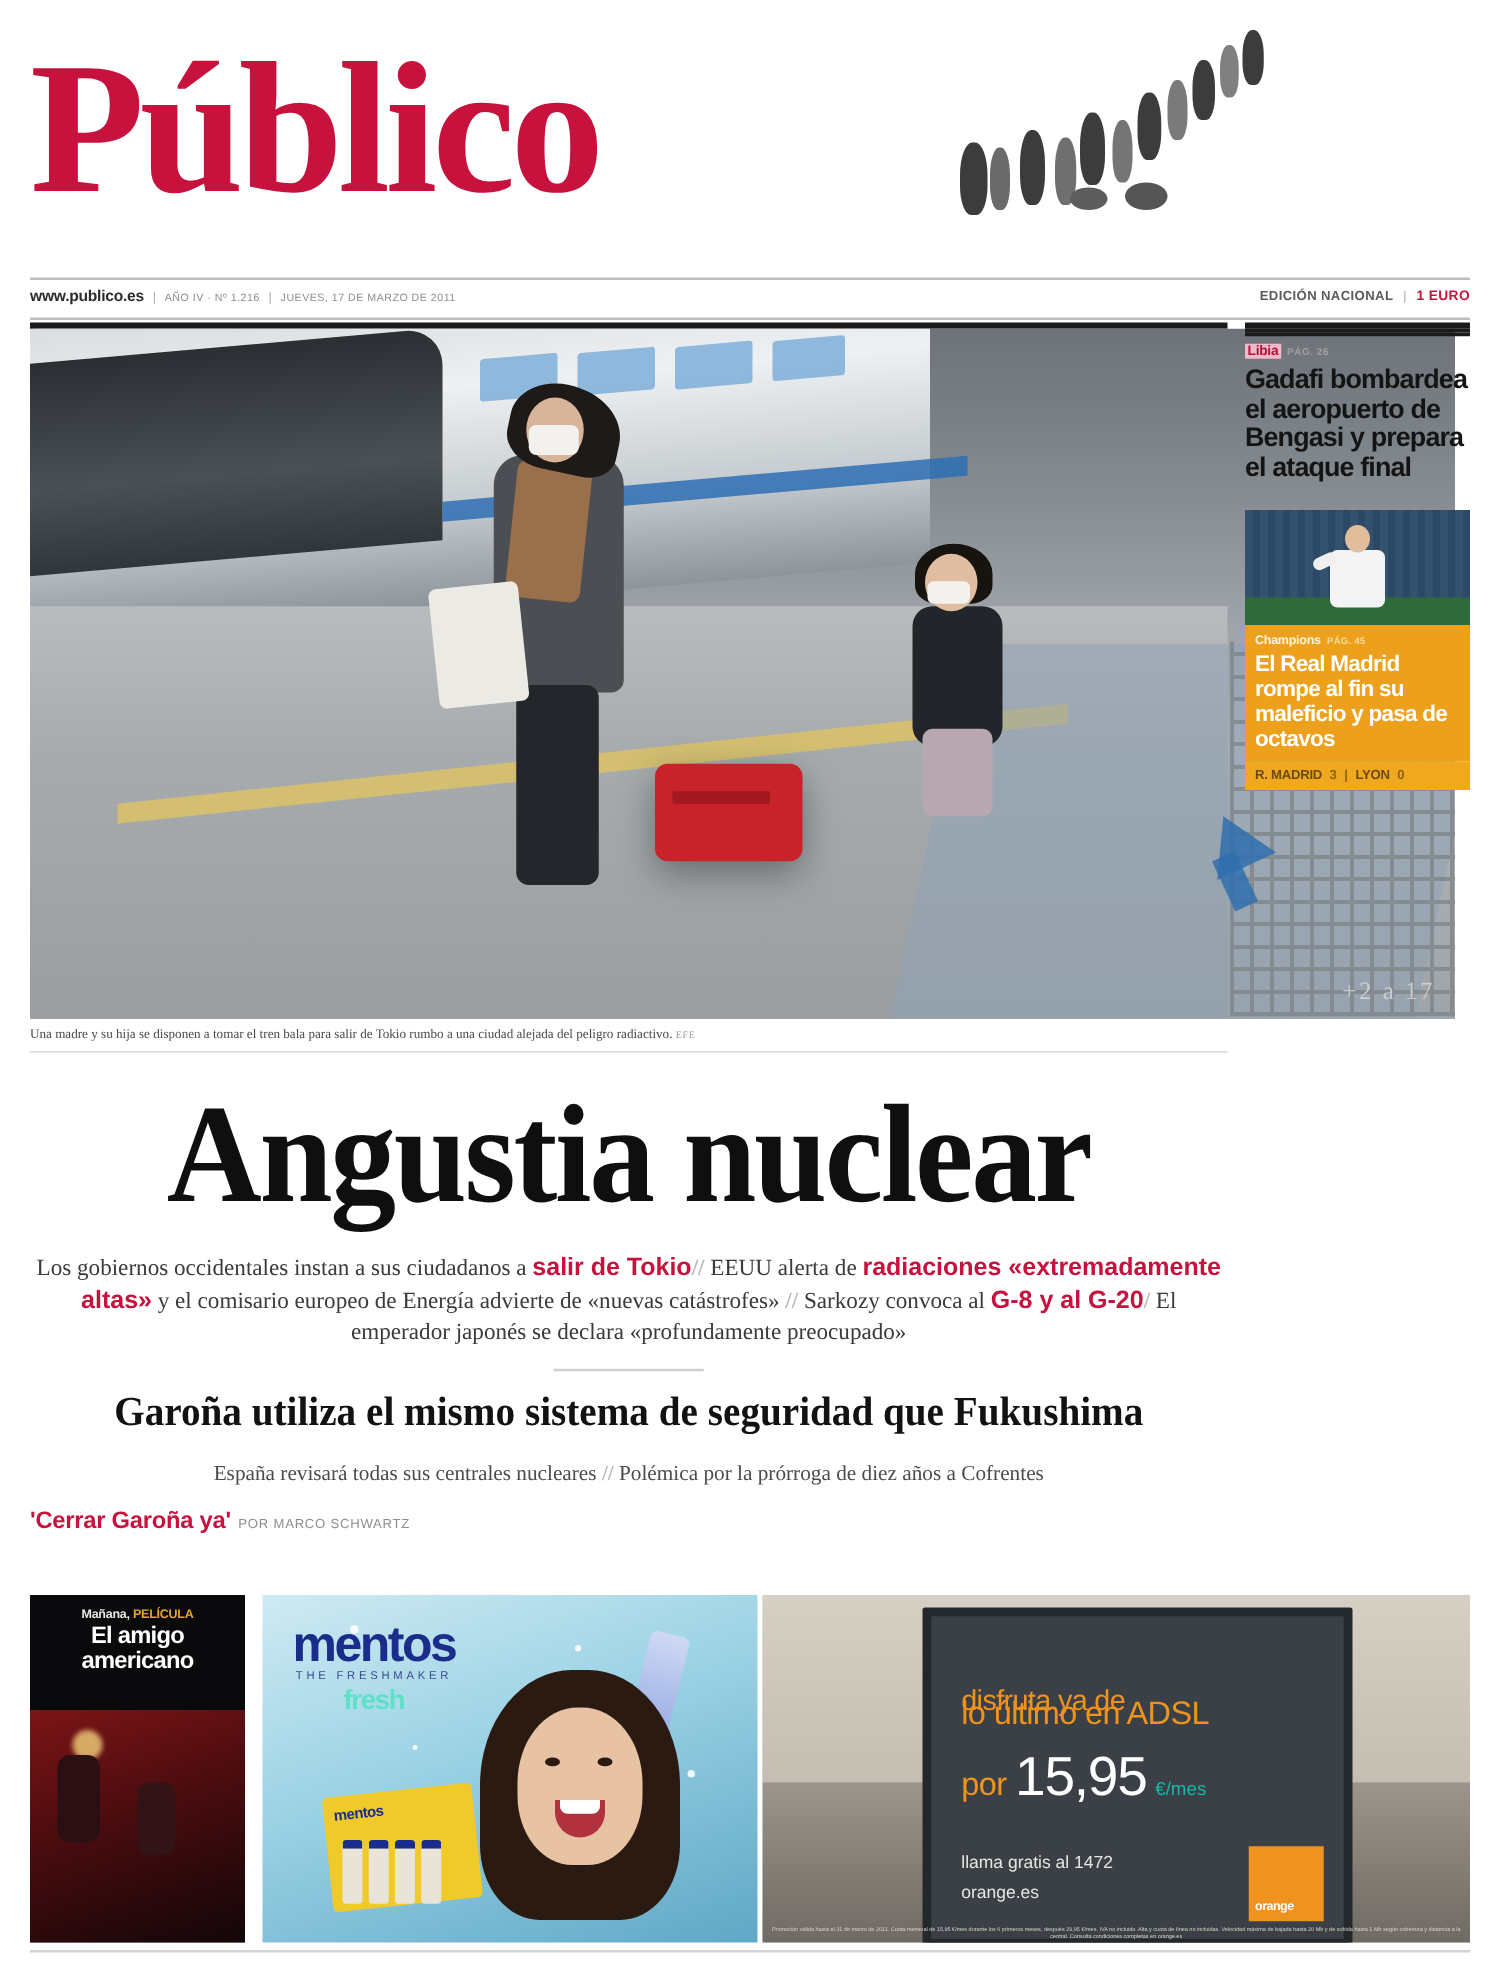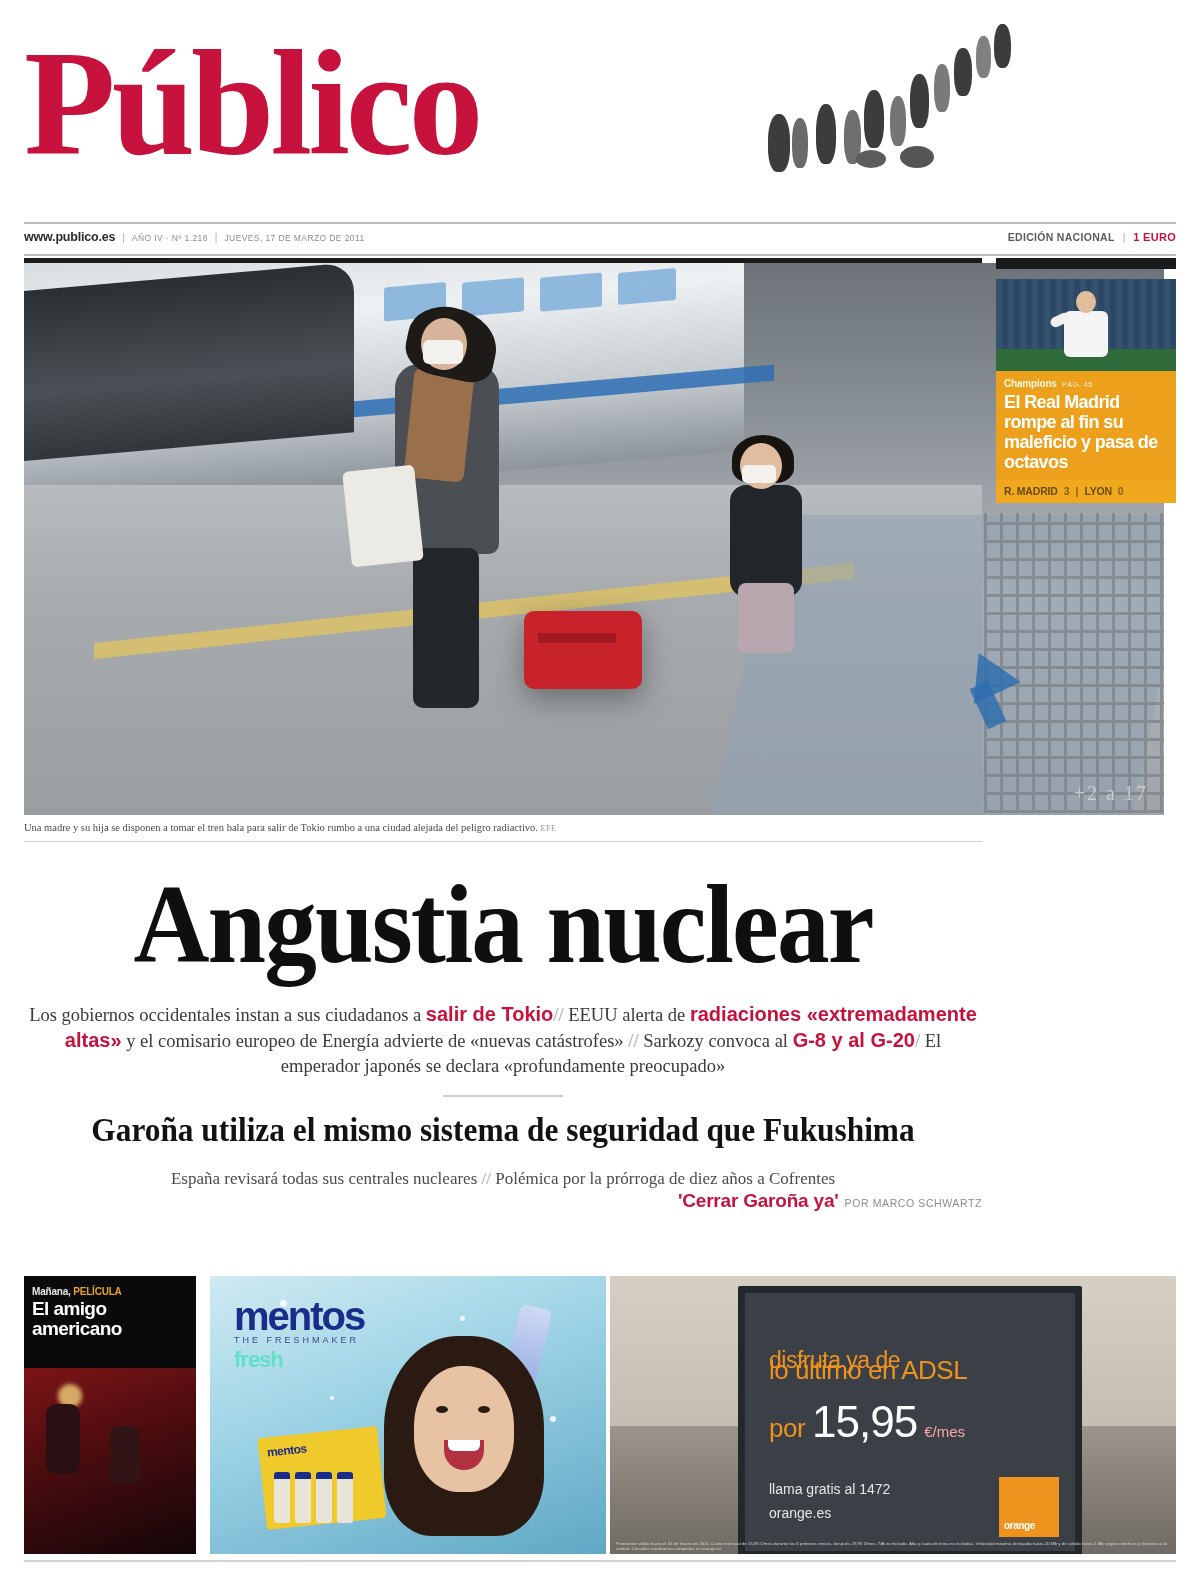--- a/index.html
+++ b/index.html
@@ -112,21 +112,21 @@
   .sub-headline{
     font-family:"Liberation Serif", serif;font-weight:700;
     font-size:33px;line-height:38px;color:#121212;text-align:center;margin-top:14px;
     transform:scaleX(.95);transform-origin:center;
   }
   .sub-deck{
     font-family:"Liberation Serif", serif;font-size:17px;line-height:22px;
     color:#4b4b4b;text-align:center;margin-top:19px;
   }
   .sub-deck .sl{color:#b9b9b9;font-weight:700;}
-  .opinion{text-align:right;}
+  .opinion{text-align:left;margin-top:16px;}
   .opinion .q{color:#c6123c;font-weight:700;font-size:19px;letter-spacing:-.2px;}
   .opinion .by{color:#8c8c8c;font-size:10.5px;letter-spacing:.6px;margin-left:6px;}
 
   
   .side-rule{height:5px;background:#1b1b1b;width:180px;}
   .side-item{padding:6px 0 12px 0;}
   .kicker{display:flex;align-items:baseline;gap:5px;margin-bottom:5px;}
   .kicker .tag{background:#f0b9c8;color:#b3123c;font-weight:700;font-size:11px;padding:0 2px;letter-spacing:-.2px;}
   .kicker .pag{color:#a2a2a2;font-size:8px;letter-spacing:.4px;font-weight:700;}
   .side-title{
@@ -149,21 +149,21 @@
   .sportbar{background:#eda01c;padding:7px 8px 8px 8px;}
   .sport-kicker{display:flex;align-items:baseline;gap:5px;margin-bottom:3px;}
   .sport-kicker .tag{color:#fff6e0;font-weight:700;font-size:10px;letter-spacing:-.2px;}
   .sport-kicker .pag{color:#f8dca1;font-size:7.5px;font-weight:700;letter-spacing:.3px;}
   .sport-title{font-weight:700;font-size:18px;line-height:20px;color:#ffffff;letter-spacing:-.6px;}
   .scoreline{background:#f0a91f;padding:5px 8px 6px 8px;display:flex;align-items:baseline;gap:6px;}
   .scoreline .t{font-weight:700;font-size:10.5px;color:#6b4a06;letter-spacing:-.2px;}
   .scoreline .n{font-weight:700;font-size:10.5px;color:#8a6210;}
 
   
-  .ads{position:absolute;left:24px;top:1276px;width:923px;height:278px;}
+  .ads{position:absolute;left:24px;top:1276px;width:923px;height:278px;text-align:center;}
   .ad{position:absolute;top:0;height:278px;overflow:hidden;}
   .ad-film{left:0;width:172px;background:#0a0a0c;}
   .af-top{padding:10px 8px 0 8px;}
   .af-kick{font-size:10px;font-weight:700;color:#e8e8e8;letter-spacing:-.2px;}
   .af-kick em{font-style:normal;color:#e8a32a;}
   .af-title{font-size:19px;line-height:20px;font-weight:700;color:#fff;letter-spacing:-.6px;margin-top:2px;}
   .af-art{position:absolute;left:0;top:92px;width:172px;height:186px;
     background:linear-gradient(160deg,#7d1416 0%,#4a0c0f 45%,#120608 100%);}
   .af-fig{position:absolute;left:22px;top:36px;width:34px;height:70px;background:#2a1012;border-radius:10px;}
   .af-fig2{position:absolute;left:86px;top:58px;width:30px;height:58px;background:#331416;border-radius:8px;}
@@ -189,21 +189,21 @@
 
   .ad-orange{left:586px;width:566px;background:linear-gradient(180deg,#cfc8bd 0%,#b9b2a7 48%,#8e887f 100%);}
   .or-wall{position:absolute;left:0;top:0;width:566px;height:150px;background:linear-gradient(180deg,#d6cfc4,#c5bdb2);}
   .or-floor{position:absolute;left:0;top:150px;width:566px;height:128px;background:linear-gradient(180deg,#9c958b,#6f6a63);}
   .or-panel{position:absolute;left:128px;top:10px;width:330px;height:258px;background:#3a4046;border:7px solid #23282c;border-radius:2px;}
   .or-l1{position:absolute;left:24px;top:22px;font-size:23px;color:#f0921e;letter-spacing:-.5px;margin-top:32px;}
   .or-l2{position:absolute;left:24px;top:62px;font-size:26px;color:#f0921e;letter-spacing:-.5px;}
   .or-l3{position:absolute;left:24px;top:104px;display:flex;align-items:baseline;gap:7px;}
   .or-por{font-size:26px;color:#f0921e;letter-spacing:-.5px;}
   .or-price{font-size:44px;color:#ffffff;font-weight:400;letter-spacing:-1px;}
-  .or-unit{font-size:15px;color:#fca5a5;}
+  .or-unit{font-size:15px;color:#14b8a6;}
   .or-phone{position:absolute;left:24px;top:188px;font-size:14px;color:#e9e6e1;}
   .or-web{position:absolute;left:24px;top:212px;font-size:14px;color:#e9e6e1;}
   .or-logo{position:absolute;right:16px;bottom:14px;width:60px;height:60px;background:#f0921e;}
   .or-logo span{position:absolute;left:5px;bottom:6px;color:#fff;font-size:10px;font-weight:700;letter-spacing:-.4px;}
   .or-legal{position:absolute;left:6px;bottom:2px;width:554px;font-size:4.4px;color:#d9d4cc;line-height:5.6px;}
 
   .bottom-rule{position:absolute;left:24px;top:1560px;width:1152px;height:2px;background:#d2d2d2;}
 </style>
 </head>
 <body>
@@ -311,20 +311,27 @@
       </div>
     </div>
 
     <div class="col-side">
       <div class="side-rule"></div>
 
       <div class="thin-rule"></div>
 
       <div class="thin-rule"></div>
 
+      <div class="side-item">
+        <div class="kicker">
+          <span class="tag">Libia</span>
+          <span class="pag">PÁG. 26</span>
+        </div>
+        <div class="side-title">Gadafi bombardea el aeropuerto de Bengasi y prepara el ataque final</div>
+      </div>
 
       <div class="sportbox">
         <div class="sport-photo">
           <div class="sp-crowd"></div>
           <div class="sp-green"></div>
           <div class="sp-player">
             <div class="sp-kit"></div>
             <div class="sp-arm"></div>
             <div class="sp-head"></div>
           </div>

